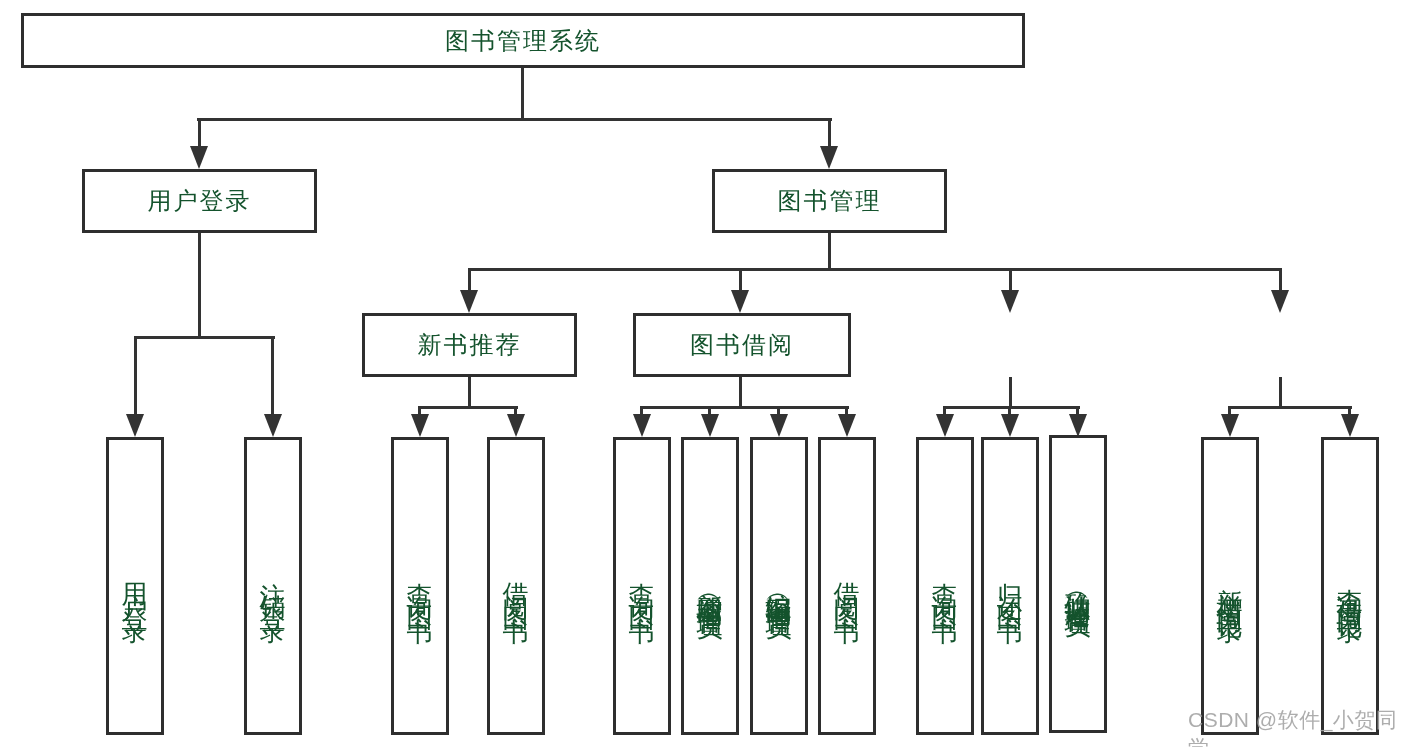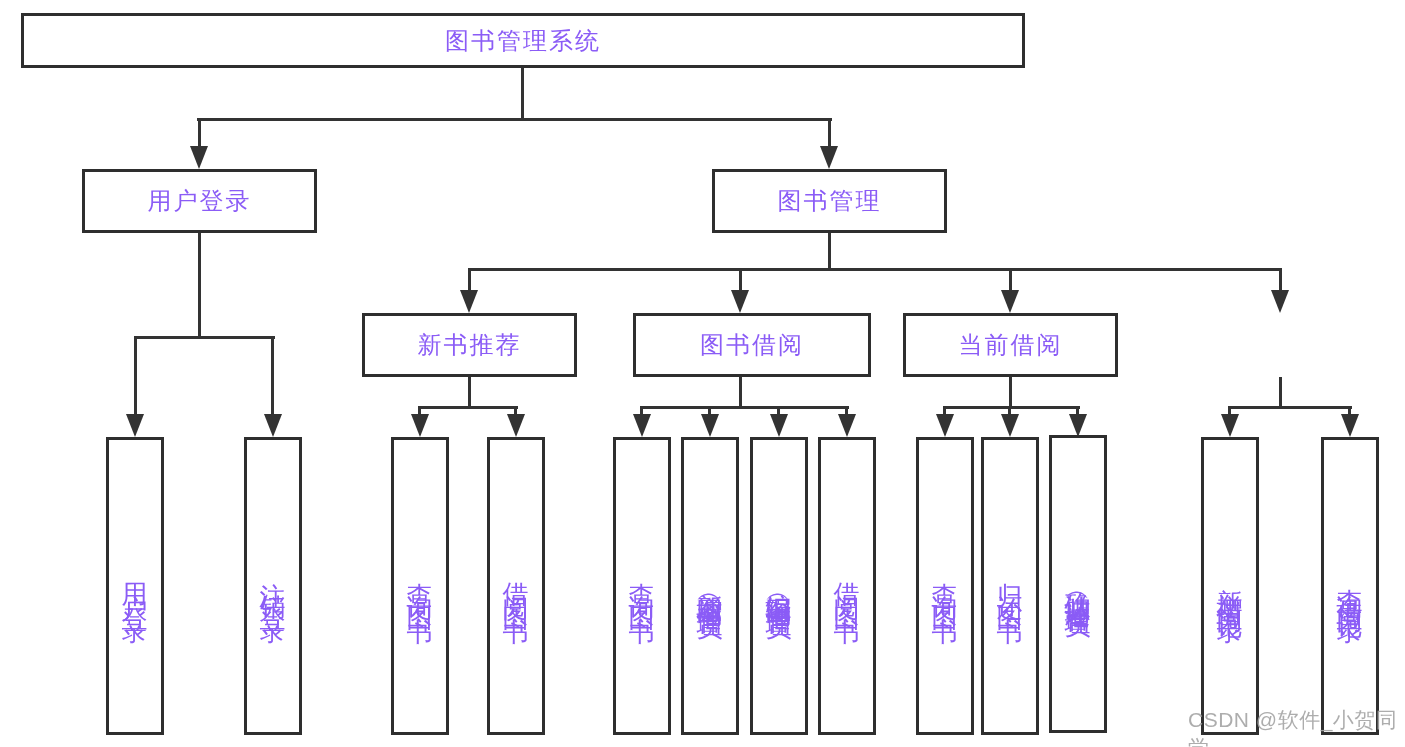--- a/index.html
+++ b/index.html
@@ -2,21 +2,21 @@
 <html><head>
 <meta charset="utf-8">
 <style>
   html,body{margin:0;padding:0;background:#fff;}
   .diagram{
     position:relative;width:1405px;height:747px;background:#ffffff;overflow:hidden;
     font-family:"Liberation Sans","DejaVu Sans",sans-serif;
   }
   .node{
     position:absolute;box-sizing:border-box;background:#ffffff;
-    border:3px solid #2e2e2e;color:#8b5cf6;
+    border:3px solid #2e2e2e;color:#14532d;
     display:flex;align-items:center;justify-content:center;
     font-size:24px;letter-spacing:2px;white-space:nowrap;z-index:2;
   }
   .vnode{
     writing-mode:vertical-rl;font-size:26px;letter-spacing:12px;
     white-space:normal;line-height:1;
   }
   .vnode.ls-mid{letter-spacing:6px;}
   .vnode.ls-small{letter-spacing:3px;}
   .hl{position:absolute;height:3px;background:#333333;z-index:1;}
@@ -35,22 +35,21 @@
 <body>
 
 <div class="diagram">
 
   <div class="node" style="left:21px;top:13px;width:1004px;height:55px">图书管理系统</div>
 
   <div class="node" style="left:82px;top:169px;width:235px;height:64px">用户登录</div>
   <div class="node" style="left:712px;top:169px;width:235px;height:64px">图书管理</div>
 
   <div class="node" style="left:362px;top:313px;width:215px;height:64px">新书推荐</div>
-  <div class="node" style="left:633px;top:313px;width:238px;height:64px">图书借阅</div>
-  <div class="node" style="left:903px;top:313px;width:215px;height:64px">当前借阅</div>
+  <div class="node" style="left:633px;top:313px;width:218px;height:64px">图书借阅</div>
 
   <div class="node vnode" style="left:106px;top:437px;width:58px;height:298px">用户登录</div>
   <div class="node vnode" style="left:244px;top:437px;width:58px;height:298px">注销登录</div>
 
   <div class="node vnode" style="left:391px;top:437px;width:58px;height:298px">查询图书</div>
   <div class="node vnode" style="left:487px;top:437px;width:58px;height:298px">借阅图书</div>
 
   <div class="node vnode" style="left:613px;top:437px;width:58px;height:298px">查询图书</div>
   <div class="node vnode ls-small" style="left:681px;top:437px;width:58px;height:298px">新增图书（管理员）</div>
   <div class="node vnode ls-small" style="left:750px;top:437px;width:58px;height:298px">编辑图书（管理员）</div>

